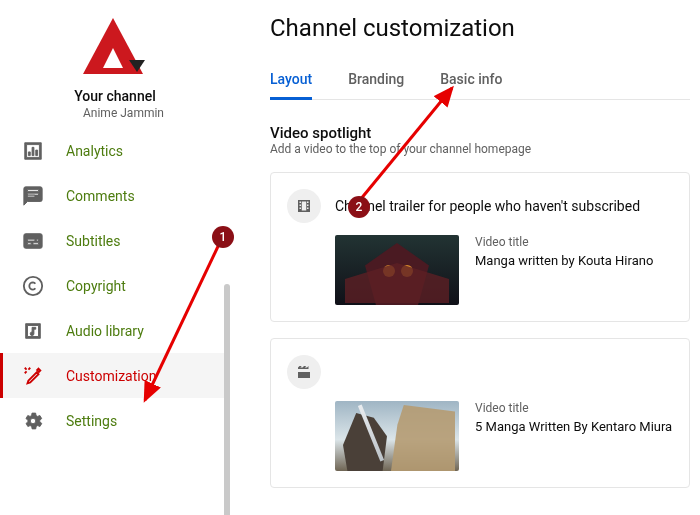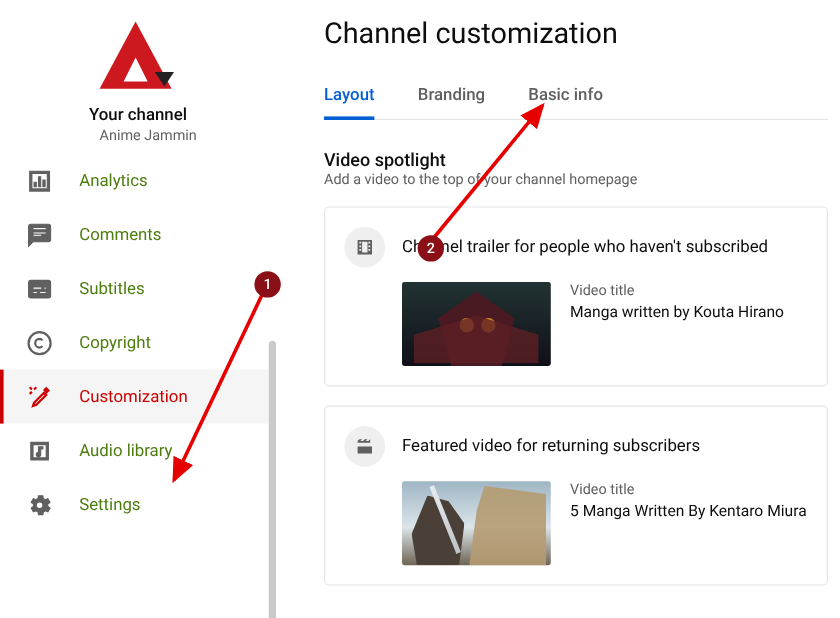--- a/index.html
+++ b/index.html
@@ -271,35 +271,35 @@
       </div>
       <div class="nav-item">
         <span class="nav-icon">
           <svg viewBox="0 0 24 24">
               <path fill="none" stroke-width="2" d="M12 2a10 10 0 1 0 0 20 10 10 0 0 0 0-20z"></path>
               <path d="M14.5 9.5A3 3 0 0 0 12 8a4 4 0 1 0 0 8 3 3 0 0 0 2.5-1.5" fill="none" stroke-width="2"></path>
             </svg>
         </span>
         <span>Copyright</span>
       </div>
+      <div class="nav-item">
+        <span class="nav-icon">
+          <svg viewBox="0 0 24 24">
+              <path d="M4 4h16v16H4V4zm2 2v12h12V6H6zm5 2h4v2h-2v5a2 2 0 1 1-2-2V8z"></path>
+            </svg>
+        </span>
+        <span>Audio library</span>
+      </div>
       <div class="nav-item active">
         <span class="nav-icon">
           <svg viewBox="0 0 24 24">
               <path d="M7 17l9-9 2 2-9 9-3 1 1-3zM18 4l2 2-1.5 1.5-2-2L18 4zM3 3l2 2M3 9l2-2M9 3L7 5" stroke-width="2" fill="none"></path>
             </svg>
         </span>
         <span>Customization</span>
-      </div>
-      <div class="nav-item">
-        <span class="nav-icon">
-          <svg viewBox="0 0 24 24">
-              <path d="M4 4h16v16H4V4zm2 2v12h12V6H6zm5 2h4v2h-2v5a2 2 0 1 1-2-2V8z"></path>
-            </svg>
-        </span>
-        <span>Audio library</span>
       </div>
       <div class="nav-item">
         <span class="nav-icon">
           <svg viewBox="0 0 24 24">
               <path d="M19.4 13a7.8 7.8 0 0 0 .1-1 7.8 7.8 0 0 0-.1-1l2.1-1.6-2-3.4-2.5 1a7.6 7.6 0 0 0-1.7-1l-.4-2.6h-4l-.4 2.6a7.6 7.6 0 0 0-1.7 1l-2.5-1-2 3.4L6.5 11a7.8 7.8 0 0 0-.1 1 7.8 7.8 0 0 0 .1 1l-2.1 1.6 2 3.4 2.5-1a7.6 7.6 0 0 0 1.7 1l.4 2.6h4l.4-2.6a7.6 7.6 0 0 0 1.7-1l2.5 1 2-3.4L19.4 13zM12 15a3 3 0 1 1 0-6 3 3 0 0 1 0 6z"></path>
             </svg>
         </span>
         <span>Settings</span>
       </div>
     </div>
@@ -340,21 +340,20 @@
       </div>
     </div>
 
     <div class="card">
       <div class="card-head">
         <div class="card-icon">
           <svg viewBox="0 0 24 24">
               <path d="M4 6l2-2h3l-2 2h3l2-2h3l-2 2h3l2-2v4H4V6zm0 6h16v8H4v-8z"></path>
             </svg>
         </div>
-        <div class="card-title">Featured video for returning subscribers</div>
       </div>
       <div class="card-body">
         <div class="thumb thumb2">
           <div class="sword"></div>
         </div>
         <div>
           <div class="video-meta">Video title</div>
           <div class="video-title">5 Manga Written By Kentaro Miura</div>
         </div>
       </div>

